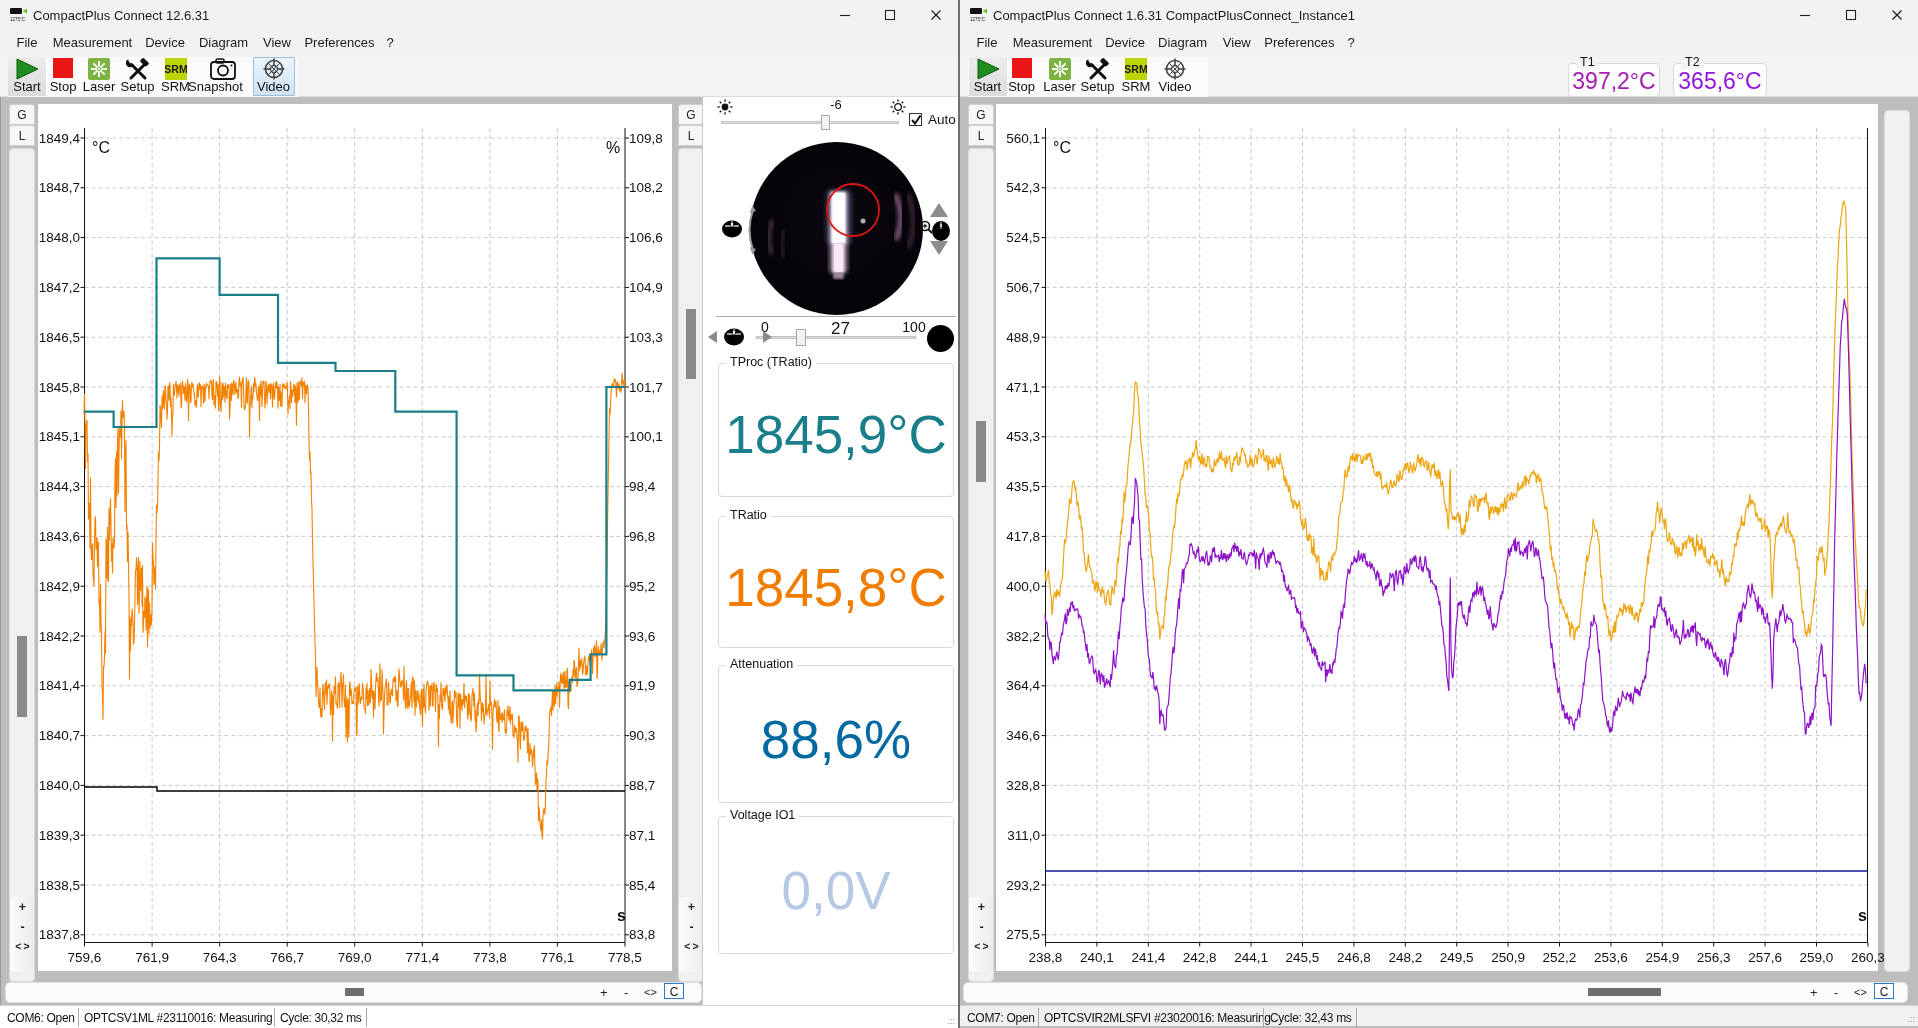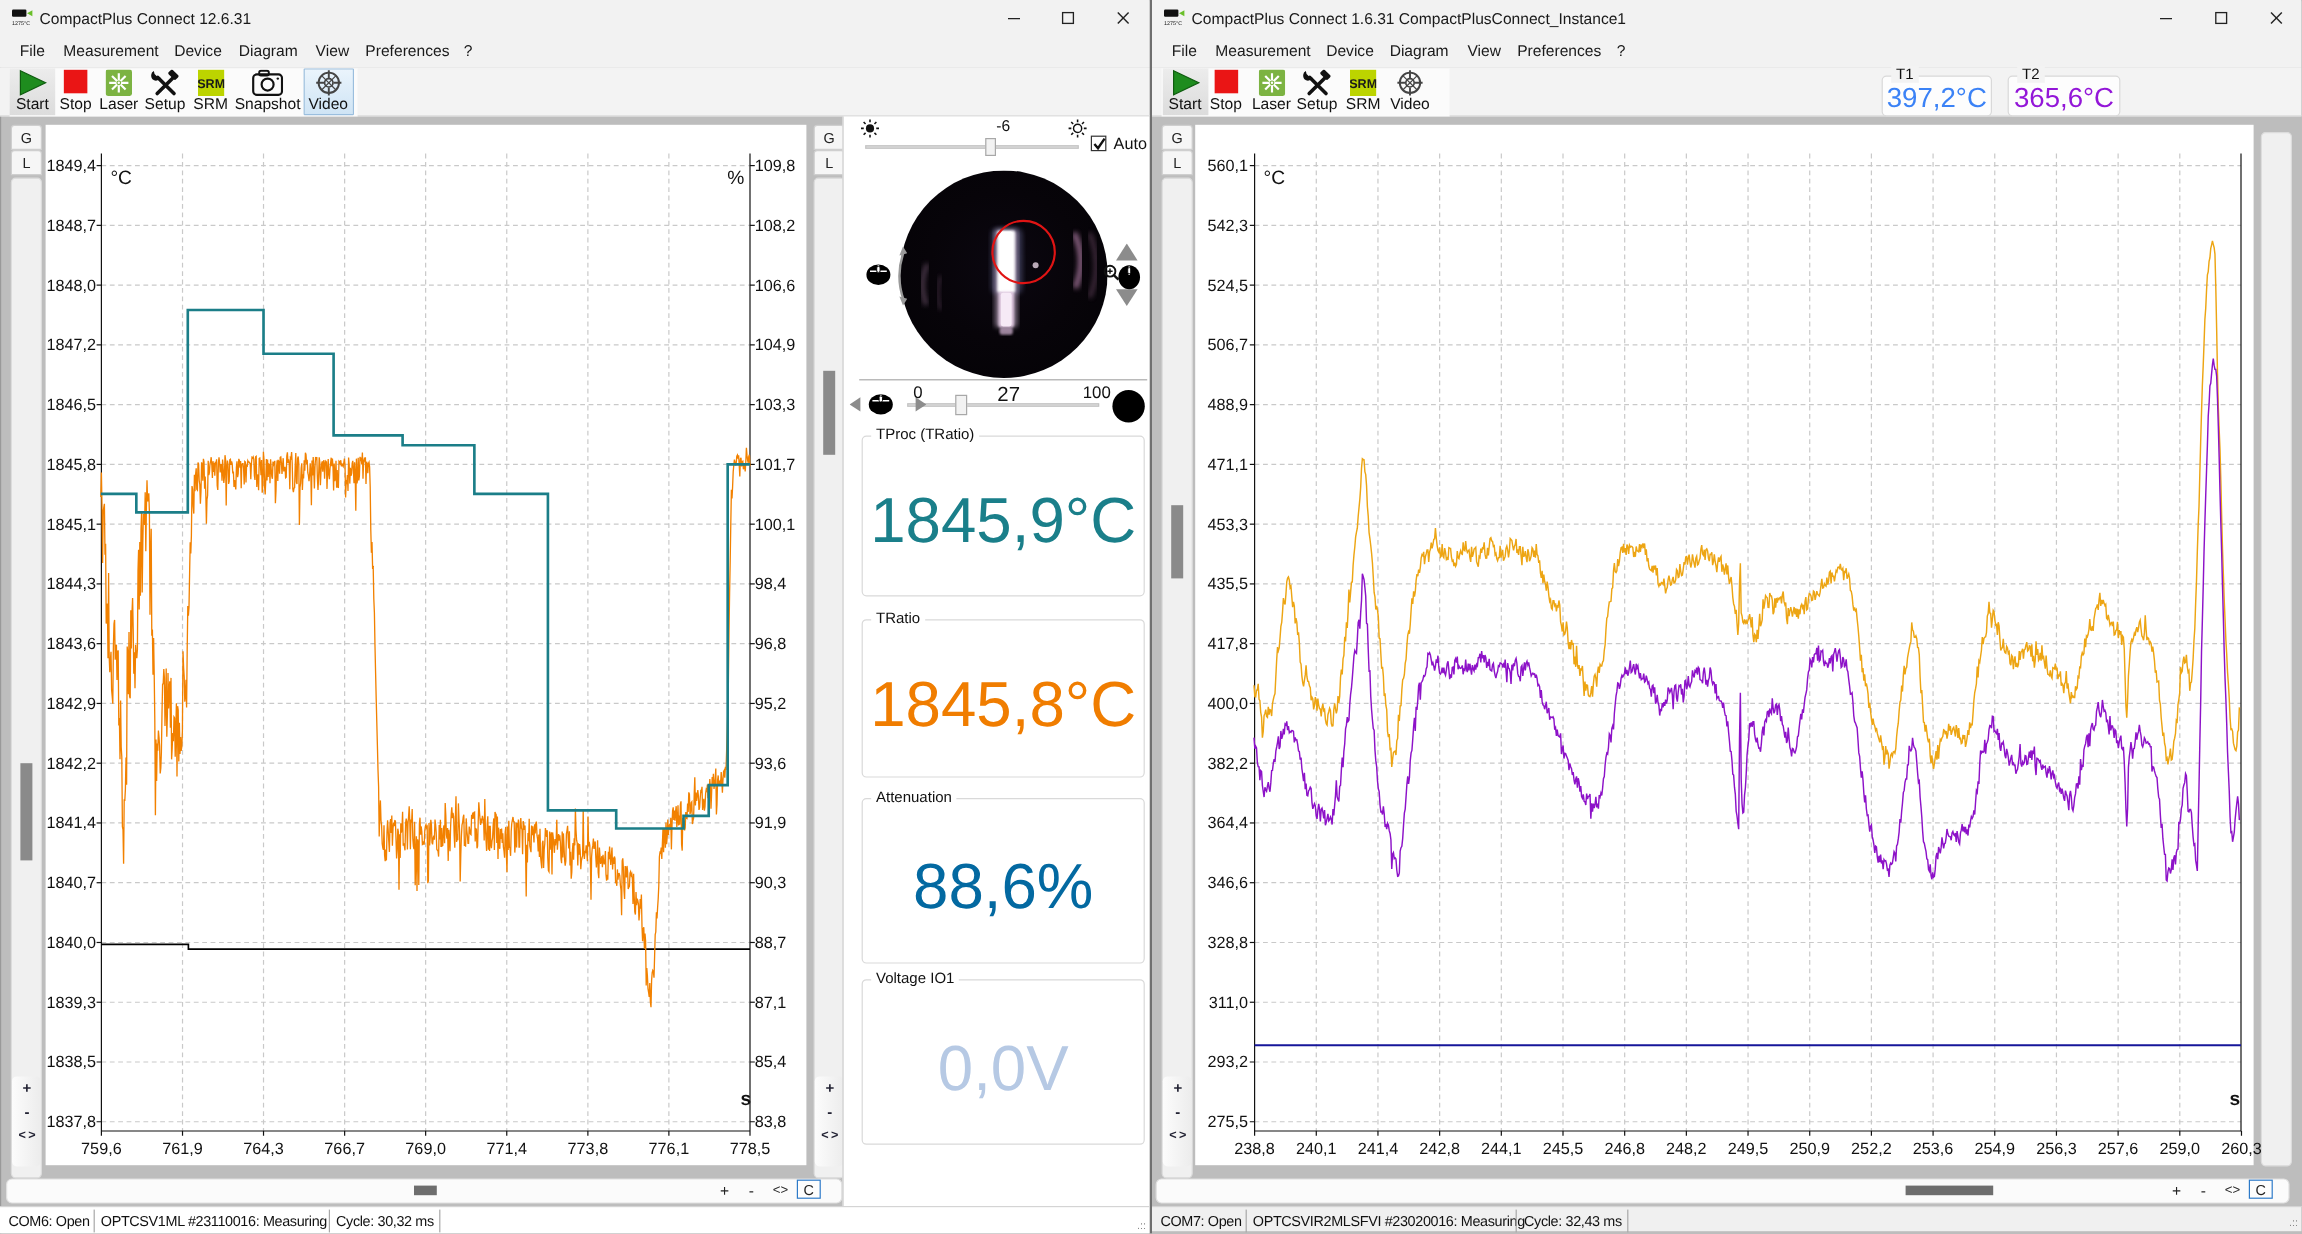--- a/index.html
+++ b/index.html
@@ -74,21 +74,21 @@
 <line x1="18.5" y1="6.5" x2="5" y2="20" stroke-width="3"></line>
 </g>
 <path d="M2.2 1.2 a4.2 4.2 0 1 0 5.6 5.6 l-2.4 -0.6 -2.6 -2.6 z" fill="#111"></path>
 <rect x="14.2" y="1.8" width="8.6" height="5" rx="1.4" transform="rotate(45 18.5 4.3)" fill="#111"></rect>
 </svg>
 <div style="position:absolute;left:140.5px;top:79px;width:70px;text-align:center;font-size:13px;color:#111">SRM</div>
 <svg class="tbi" style="left:164.5px" width="22" height="22" viewBox="0 0 22 22">
     <rect width="22" height="22" fill="#bcd400"></rect>
     <text x="11" y="15" text-anchor="middle" font-family="Liberation Sans" font-size="10.5" font-weight="bold" fill="#1a1a1a">SRM</text>
   </svg>
-<div style="position:absolute;left:188px;top:79px;width:70px;text-align:center;font-size:13px;color:#111">Snapshot</div>
+<div style="position:absolute;left:188px;top:79px;width:70px;font-size:13px;color:#111">Snapshot</div>
 <svg class="tbi" style="left:210px" width="26" height="22" viewBox="0 0 26 22">
 <rect x="1" y="4" width="24" height="17" rx="3" fill="none" stroke="#111" stroke-width="1.8"></rect>
 <rect x="6" y="1" width="8" height="4" rx="1.5" fill="none" stroke="#111" stroke-width="1.6"></rect>
 <circle cx="13" cy="12.5" r="5" fill="none" stroke="#111" stroke-width="1.8"></circle>
 <circle cx="21.5" cy="7.5" r="1" fill="#111"></circle>
   </svg>
 <div style="position:absolute;left:252.5px;top:57px;width:42px;height:39px;background:linear-gradient(#eaf4fc,#cfe4f5);border:1px solid #9abede;border-radius:1px"></div>
 <div style="position:absolute;left:238.5px;top:79px;width:70px;text-align:center;font-size:13px;color:#111">Video</div>
 <svg class="tbi" style="left:262.5px" width="22" height="22" viewBox="0 0 22 22">
 <circle cx="11" cy="11" r="8.5" fill="none" stroke="#444" stroke-width="1.6"></circle>
@@ -336,21 +336,21 @@
 <circle cx="11" cy="11" r="3.5" fill="none" stroke="#444" stroke-width="1.4"></circle>
 <line x1="11" y1="0.5" x2="11" y2="7" stroke="#444" stroke-width="1.6"></line>
 <line x1="11" y1="15" x2="11" y2="21.5" stroke="#444" stroke-width="1.6"></line>
 <line x1="0.5" y1="11" x2="7" y2="11" stroke="#444" stroke-width="1.6"></line>
 <line x1="15" y1="11" x2="21.5" y2="11" stroke="#444" stroke-width="1.6"></line>
 <line x1="5" y1="5" x2="17" y2="17" stroke="#444" stroke-width="1"></line>
 <line x1="17" y1="5" x2="5" y2="17" stroke="#444" stroke-width="1"></line>
   </svg>
 <div class="gbox" style="left:1568px;top:63px;width:92px;height:34px;background:#fdfdfd">
 <div class="gbl" style="background:#f3f3f3">T1</div>
-<div style="position:absolute;left:0;top:4px;width:100%;text-align:center;font-size:23px;color:#3b82f6">397,2°C</div>
+<div style="position:absolute;left:0;top:4px;width:100%;text-align:center;font-size:23px;color:#a21caf">397,2°C</div>
   </div>
 <div class="gbox" style="left:1673px;top:63px;width:94px;height:34px;background:#fdfdfd">
 <div class="gbl" style="background:#f3f3f3">T2</div>
 <div style="position:absolute;left:0;top:4px;width:100%;text-align:center;font-size:23px;color:#9316d8">365,6°C</div>
   </div>
 <div style="position:absolute;left:996px;top:104px;width:882px;height:867px;background:#fff"></div>
 
 <div class="gltab" style="left:968px;top:104px">G</div>
 <div class="gltab" style="left:968px;top:125px">L</div>
 <div style="position:absolute;left:968px;top:148px;width:26px;height:834px;background:#f0f0f0;border:1px solid #dcdcdc;border-radius:4px">

